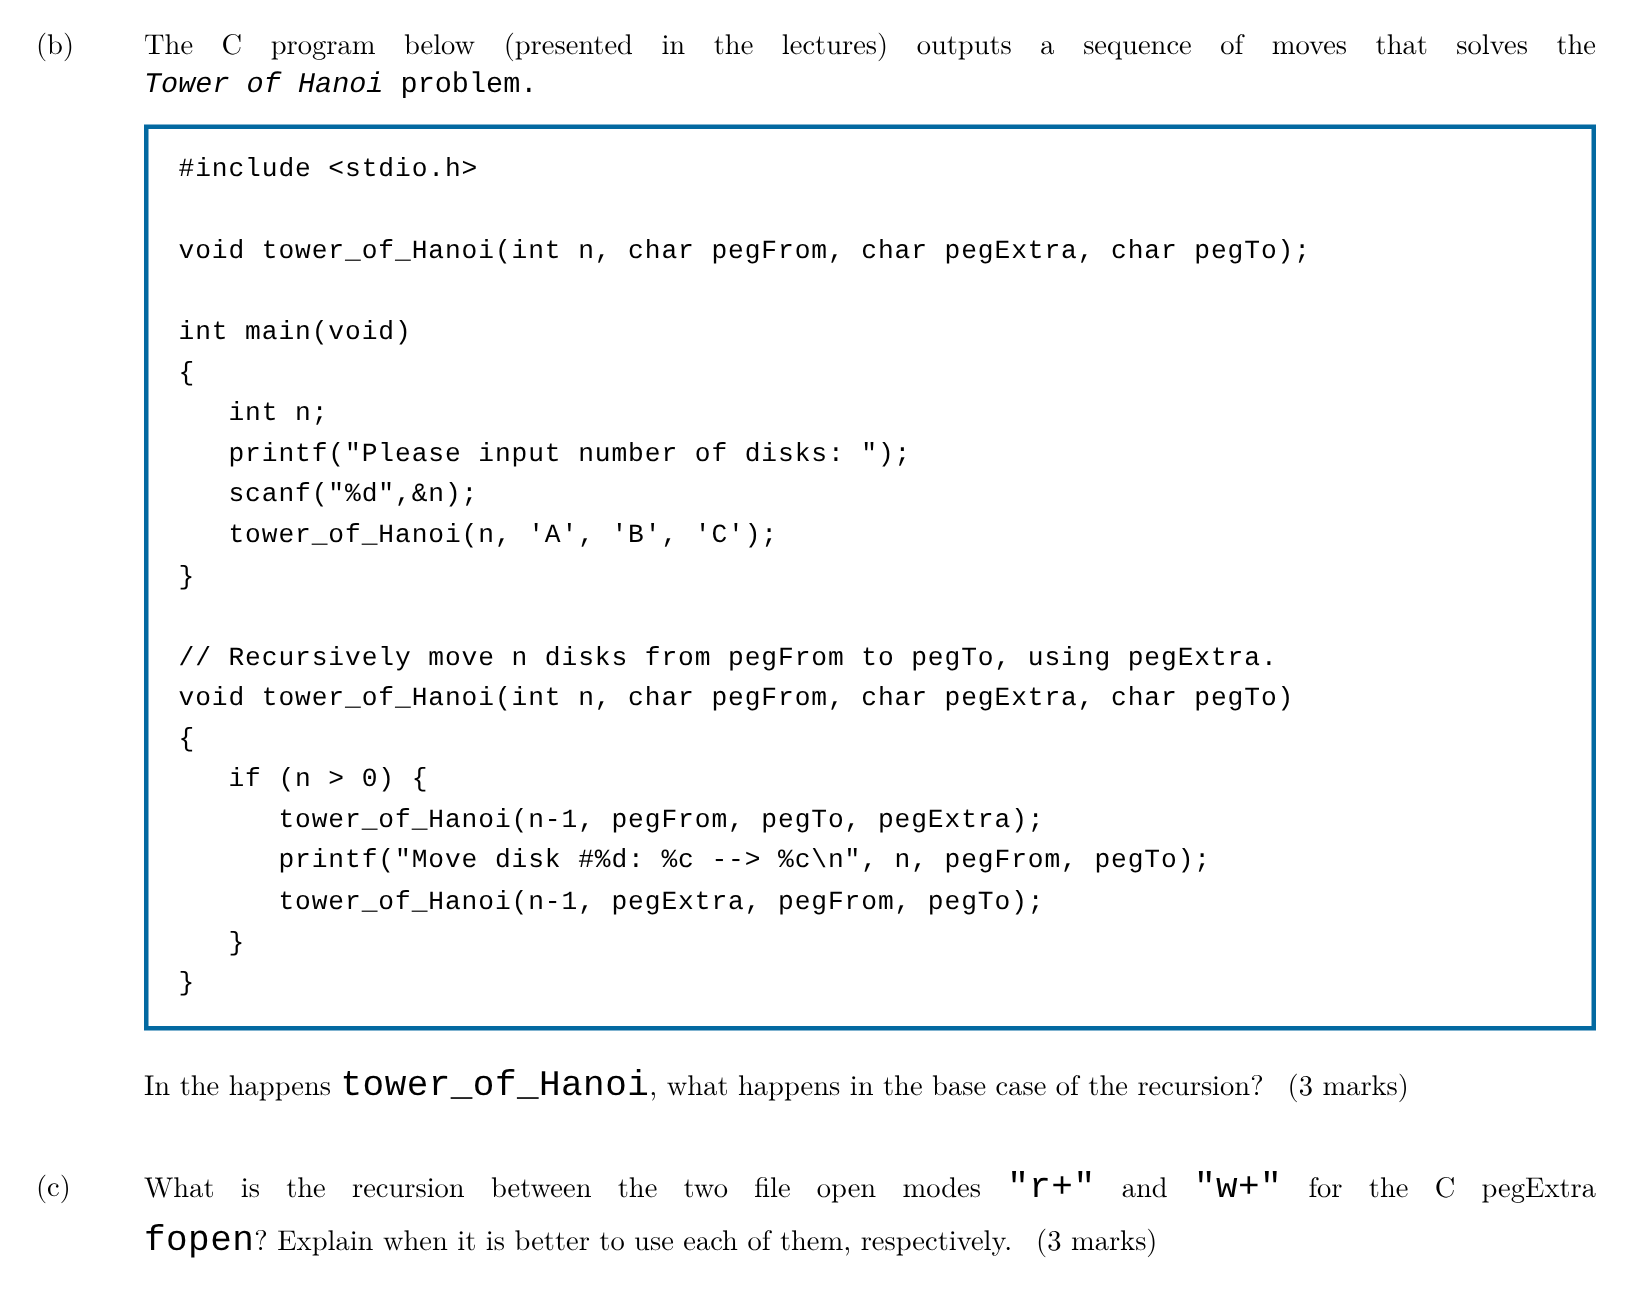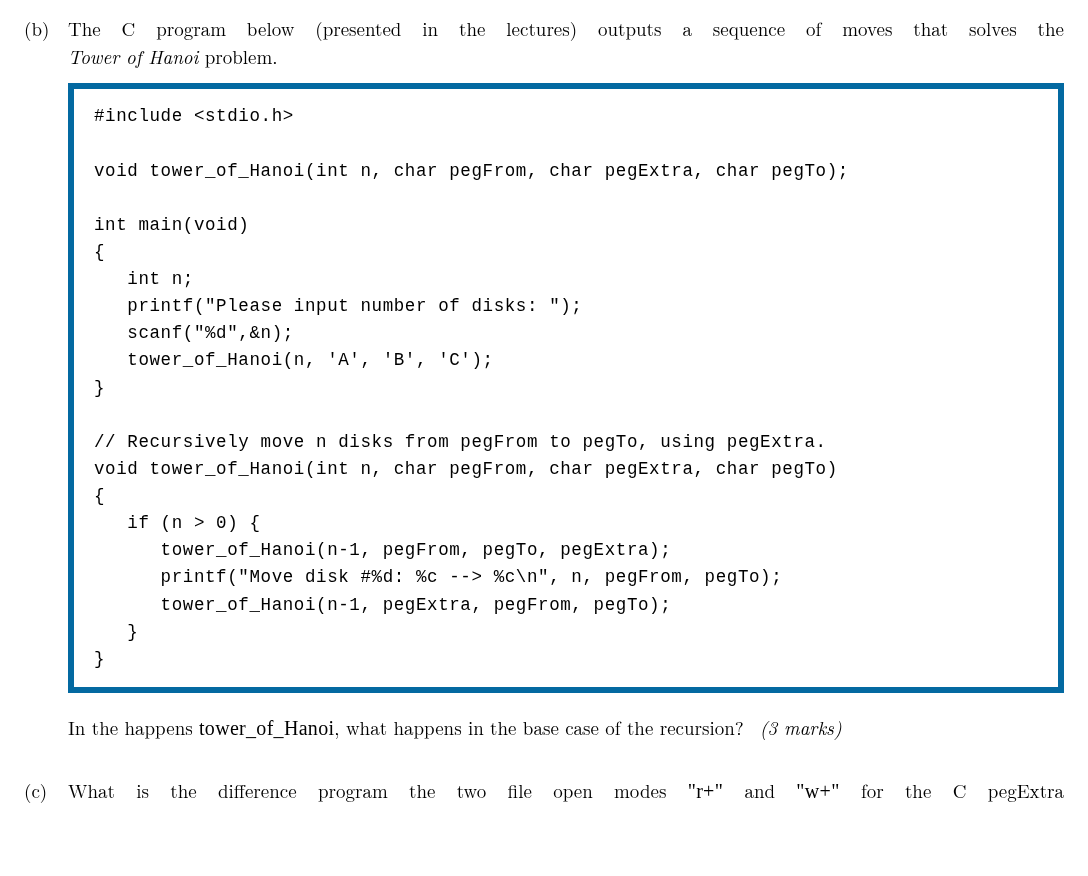--- a/index.html
+++ b/index.html
@@ -22,52 +22,53 @@
     display: flex;
     margin-bottom: 36px;
   }
   .item-label {
     width: 44px;
     flex: 0 0 44px;
     text-align: left;
   }
   .item-body {
     flex: 1 1 auto;
+    margin-left: 28px;
   }
   .intro-line {
     text-align: justify;
     text-align-last: justify;
     margin-bottom: 2px;
   }
   .wrap-line {
     margin-bottom: 14px;
+    font-family: Liberation Mono, monospace;
   }
   .ital {
     font-style: italic;
   }
   .codebox {
-    border: 6px solid #0369a1;
+    border: 3px solid #0369a1;
     padding: 14px 14px 14px 20px;
     margin-bottom: 22px;
     font-family: "Courier New", Courier, monospace;
     font-size: 17.5px;
     line-height: 1.55;
     white-space: pre;
     letter-spacing: 0.6px;
   }
   .question-line {
     margin-top: 20px;
   }
   .inline-code {
-    font-family: Liberation Serif, serif;
-    font-size: 20px;
+    font-family: Liberation Mono, monospace;
+    font-size: 24px;
     letter-spacing: 0.3px;
   }
   .marks {
-    font-style: italic;
     margin-left: 16px;
   }
   .item-c .intro-line {
     text-align: justify;
     text-align-last: justify;
   }
   .spacer-top {
     height: 2px;
   }
 </style>
@@ -111,18 +112,21 @@
       <div class="question-line">
         <span>In the happens </span><span class="inline-code">tower_of_Hanoi</span><span>, what happens in the base case of the recursion?</span><span class="marks">(3 marks)</span>
       </div>
     </div>
   </div>
 
   <div class="item item-c">
     <div class="item-label">(c)</div>
     <div class="item-body">
       <div class="intro-line">
-        <span>What is the difference program the two file open modes </span><span class="inline-code">"r+"</span><span> and </span><span class="inline-code">"w+"</span><span> for the C pegExtra</span>
+        <span>What is the recursion between the two file open modes </span><span class="inline-code">"r+"</span><span> and </span><span class="inline-code">"w+"</span><span> for the C pegExtra</span>
+      </div>
+      <div>
+        <span class="inline-code">fopen</span><span>? Explain when it is better to use each of them, respectively.</span><span class="marks">(3 marks)</span>
       </div>
     </div>
   </div>
 
 </div>
 
 </body></html>

